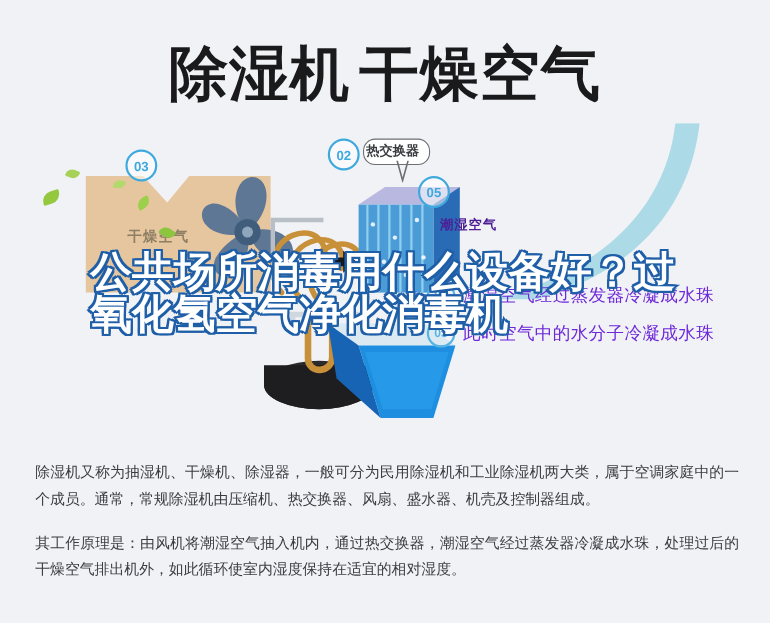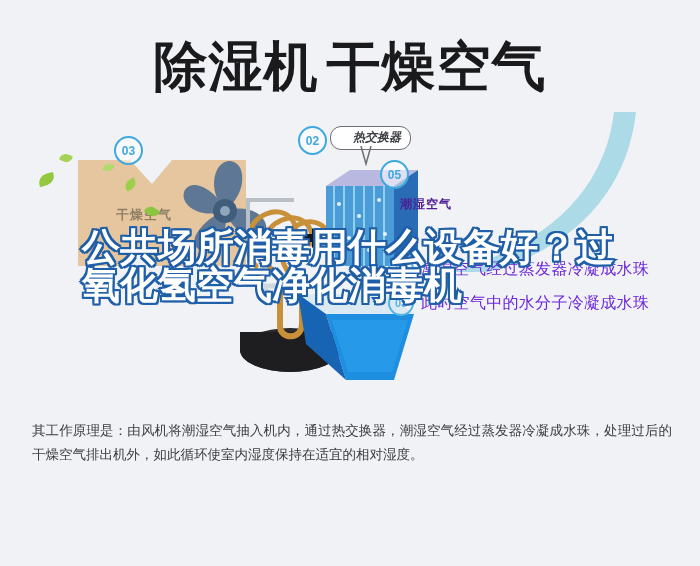--- a/index.html
+++ b/index.html
@@ -164,29 +164,28 @@
   }
   .badge.b03-fig { left: 114px; top: 24px; }
   .badge.b02-fig { left: 298px; top: 14px; }
   .badge.b01-fig { left: 380px; top: 48px; }
 
   
   .callout {
     position: absolute;
     left: 330px;
     top: 14px;
-    padding: 2px 9px 3px 22px;
+    padding: 2px 9px 3px 2px;
     border: 1.5px solid #6d6f74;
     border-radius: 11px;
     background: #ffffff;
     font-size: 12px;
     color: #3b3d42;
     font-weight: 700;
     white-space: nowrap;
-    font-style: italic;
   }
   .callout-tail {
     position: absolute;
     left: 360px;
     top: 34px;
     width: 12px;
     height: 20px;
   }
 
   
@@ -382,16 +381,17 @@
         <div class="legend-badge">03</div>
         <div class="legend-text">此时空气中的水分子冷凝成水珠</div>
       </div>
     </div>
 
   </div>
 
   <div class="watermark">公共场所消毒用什么设备好？过氧化氢空气净化消毒机</div>
 
   <div class="copy">
+    <p>除湿机又称为抽湿机、干燥机、除湿器，一般可分为民用除湿机和工业除湿机两大类，属于空调家庭中的一个成员。通常，常规除湿机由压缩机、热交换器、风扇、盛水器、机壳及控制器组成。</p>
     <p>其工作原理是：由风机将潮湿空气抽入机内，通过热交换器，潮湿空气经过蒸发器冷凝成水珠，处理过后的干燥空气排出机外，如此循环使室内湿度保持在适宜的相对湿度。</p>
   </div>
 
 </div>
 
 </body></html>

